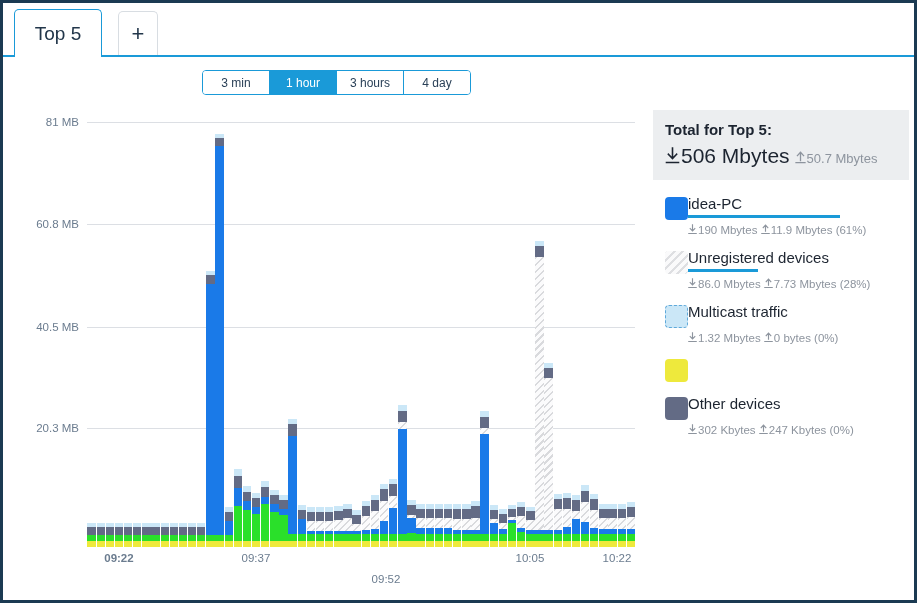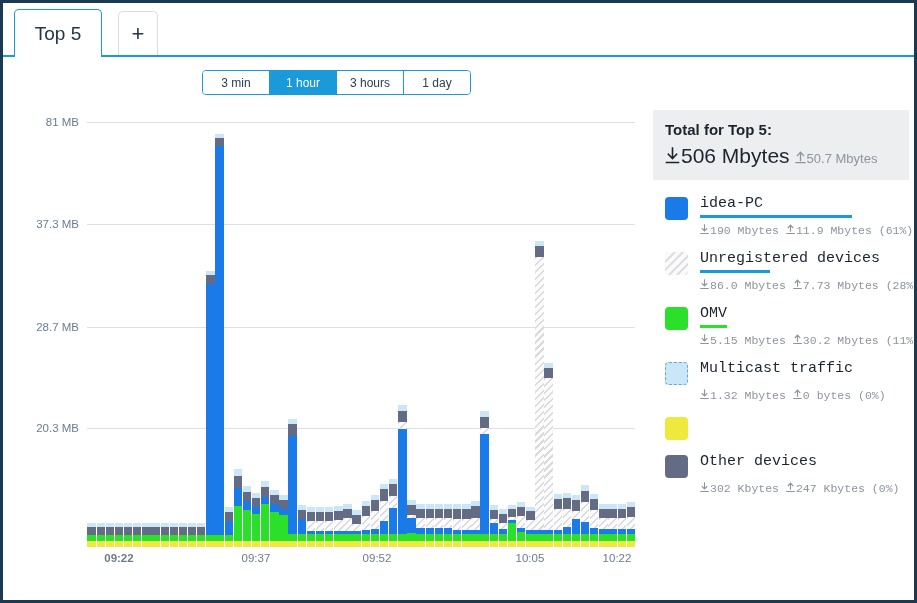--- a/index.html
+++ b/index.html
@@ -189,22 +189,20 @@
     font-size: 13px;
     color: #8d949e;
     white-space: nowrap;
   }
 
   .legend { padding-top: 8px; }
   .lrow {
     display: flex;
     align-items: flex-start;
     padding: 6px 12px 6px 12px;
-    gap: 12px;
-    font-family: Liberation Mono, monospace;
   }
   .swatch {
     width: 23px; height: 23px;
     border-radius: 4px;
     flex: 0 0 23px;
     margin-top: 3px;
   }
   .sw-blue   { background: #1a7ae8; }
   .sw-hatch  {
     background-color: #fafafb;
@@ -255,31 +253,31 @@
     <div class="tab add">
       <span>+</span>
     </div>
   </div>
 
   <div class="toolbar">
     <div class="seg right">
       <div class="seg-btn">3 min</div>
       <div class="seg-btn sel">1 hour</div>
       <div class="seg-btn">3 hours</div>
-      <div class="seg-btn">1 day</div>
+      <div class="seg-btn">4 day</div>
     </div>
   </div>
 
   <div class="body">
 
     <div class="chart-wrap">
       <div class="ylabs" id="ylabs">
           <div class="ylab" style="top: 326.498px;">20.3 MB</div>
-          <div class="ylab" style="top: 224.5px;">28.7 MB</div>
-          <div class="ylab" style="top: 121.998px;">37.3 MB</div>
+          <div class="ylab" style="top: 224.5px;">40.5 MB</div>
+          <div class="ylab" style="top: 121.998px;">60.8 MB</div>
           <div class="ylab" style="top: 20px;">81 MB</div>
         </div>
       <div class="plot" id="plot">
         <div id="gridlines">
             <div class="gridline" style="top: 326.498px;"></div>
             <div class="gridline" style="top: 224.5px;"></div>
             <div class="gridline" style="top: 121.998px;"></div>
             <div class="gridline" style="top: 20px;"></div>
           </div>
         <div class="bars" id="bars">
@@ -724,21 +722,21 @@
               <div class="seg-blue" style="height: 4.54444px;"></div>
               <div class="seg-hatch" style="height: 12.1185px;"></div>
               <div class="seg-slate" style="height: 10.0988px;"></div>
               <div class="seg-lblue" style="height: 5.55432px;"></div>
             </div>
           </div>
       </div>
       <div class="xlabs" id="xlabs">
           <div class="xlab" style="left: 31.9667px; font-weight: bold;">09:22</div>
           <div class="xlab" style="left: 168.967px;">09:37</div>
-          <div class="xlab" style="left: 290px;">09:52</div>
+          <div class="xlab" style="left: 299px; margin-top: 21px;">09:52</div>
           <div class="xlab" style="left: 442.967px;">10:05</div>
           <div class="xlab" style="left: 530px;">10:22</div>
         </div>
     </div>
 
     <div class="panel">
       <div class="total-box">
         <div class="total-title">Total for Top 5:</div>
         <div class="total-line">
           <div class="total-dl">
@@ -780,34 +778,20 @@
                 <div class="lbar-fill" style="width: 70px; background: rgb(26, 154, 216);"></div>
               </div>
               <div class="lstats"><span class="ico"><svg viewBox="0 0 9 11">
                     <path d="M4.5 0.8 L4.5 6.6 M2.2 4.6 L4.5 7 L6.8 4.6 M0.8 9.5 L8.2 9.5" stroke="#8d949e" stroke-width="1.15" fill="none" stroke-linecap="square"></path>
                   </svg></span>86.0 Mbytes <span class="ico"><svg viewBox="0 0 9 11">
                     <path d="M4.5 7.2 L4.5 1.3 M2.2 3.6 L4.5 1.1 L6.8 3.6 M0.8 9.5 L8.2 9.5" stroke="#8d949e" stroke-width="1.15" fill="none" stroke-linecap="square"></path>
                   </svg></span>7.73 Mbytes (28%)</div>
             </div>
           </div>
           <div class="lrow">
-            <div class="swatch sw-green"></div>
-            <div class="lmain">
-              <div class="lname">OMV</div>
-              <div class="lbar-track">
-                <div class="lbar-fill" style="width: 27px; background: rgb(42, 224, 42);"></div>
-              </div>
-              <div class="lstats"><span class="ico"><svg viewBox="0 0 9 11">
-                    <path d="M4.5 0.8 L4.5 6.6 M2.2 4.6 L4.5 7 L6.8 4.6 M0.8 9.5 L8.2 9.5" stroke="#8d949e" stroke-width="1.15" fill="none" stroke-linecap="square"></path>
-                  </svg></span>5.15 Mbytes <span class="ico"><svg viewBox="0 0 9 11">
-                    <path d="M4.5 7.2 L4.5 1.3 M2.2 3.6 L4.5 1.1 L6.8 3.6 M0.8 9.5 L8.2 9.5" stroke="#8d949e" stroke-width="1.15" fill="none" stroke-linecap="square"></path>
-                  </svg></span>30.2 Mbytes (11%)</div>
-            </div>
-          </div>
-          <div class="lrow">
             <div class="swatch sw-lblue"></div>
             <div class="lmain">
               <div class="lname">Multicast traffic</div>
               <div class="lbar-track"></div>
               <div class="lstats"><span class="ico"><svg viewBox="0 0 9 11">
                     <path d="M4.5 0.8 L4.5 6.6 M2.2 4.6 L4.5 7 L6.8 4.6 M0.8 9.5 L8.2 9.5" stroke="#8d949e" stroke-width="1.15" fill="none" stroke-linecap="square"></path>
                   </svg></span>1.32 Mbytes <span class="ico"><svg viewBox="0 0 9 11">
                     <path d="M4.5 7.2 L4.5 1.3 M2.2 3.6 L4.5 1.1 L6.8 3.6 M0.8 9.5 L8.2 9.5" stroke="#8d949e" stroke-width="1.15" fill="none" stroke-linecap="square"></path>
                   </svg></span>0 bytes (0%)</div>
             </div>

